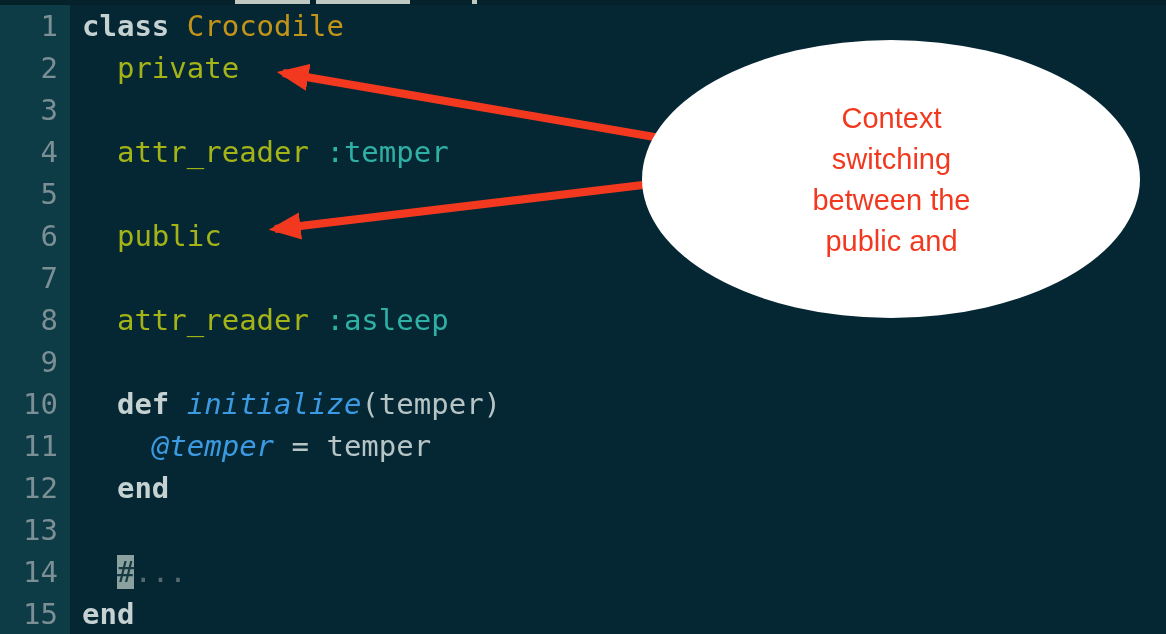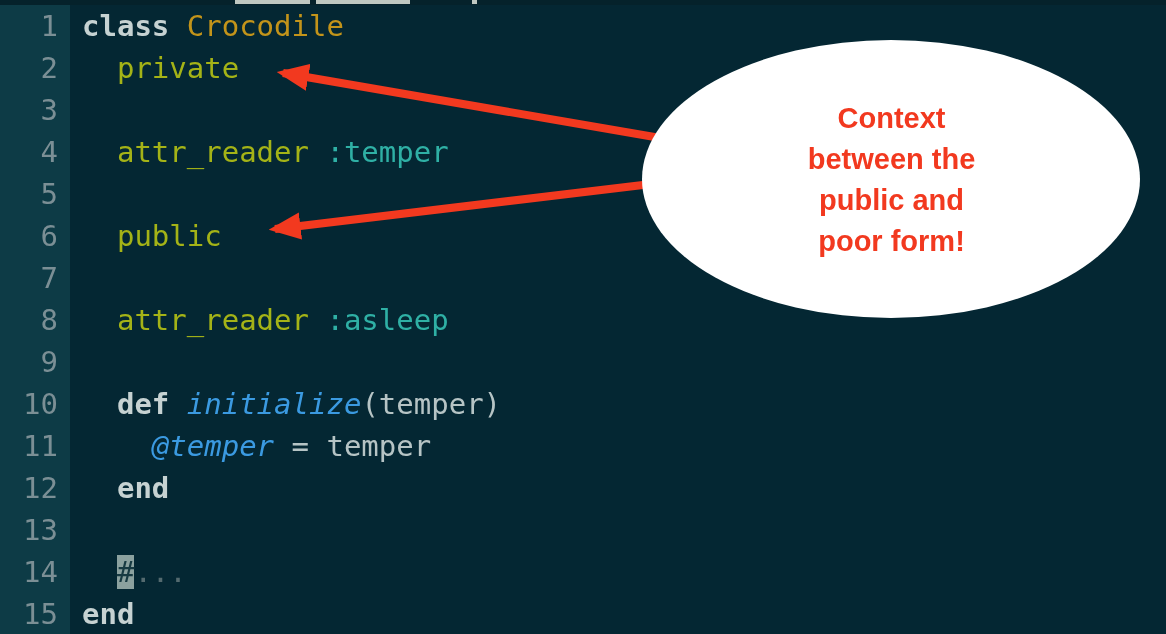--- a/index.html
+++ b/index.html
@@ -41,21 +41,21 @@
   .tok-symbol{color:var(--sym);margin-top:32px;}
   .tok-method{color:var(--blue);font-style:italic;}
   .tok-comment{color:var(--comment);}
   .tok-cursor{background:var(--cursor-bg);color:var(--cursor-fg);}
   
   #overlay{position:absolute;left:0;top:0;width:1166px;height:634px;pointer-events:none;}
   #balloon-text{
     position:absolute;left:643px;top:41px;width:497px;height:278px;
     display:flex;flex-direction:column;justify-content:center;
     text-align:center;color:var(--accent);
-    font-family:"Liberation Sans",sans-serif;font-weight:bold;
+    font-family:"Liberation Sans",sans-serif;font-weight:normal;
     font-size:29px;line-height:41px;
   }
 </style>
 </head>
 <body>
 
 <div id="screen">
 
   <div id="top-strip">
     <div class="strip-seg" id="seg1"></div>
@@ -73,18 +73,18 @@
         <path d="M0,0 L10,5 L0,10 z" fill="#f2391f"></path>
       </marker>
     </defs>
     <line x1="672" y1="140" x2="283" y2="73" stroke="#f2391f" stroke-width="8" marker-end="url(#head)"></line>
     <line x1="668" y1="182" x2="275" y2="229" stroke="#f2391f" stroke-width="8" marker-end="url(#head)"></line>
     <ellipse cx="891" cy="179" rx="249" ry="139" fill="#ffffff"></ellipse>
   </svg>
 
   <div id="balloon-text">
       <div>Context</div>
+      <div>switching</div>
       <div>between the</div>
       <div>public and</div>
-      <div>poor form!</div>
     </div>
 
 </div>
 
 </body></html>

